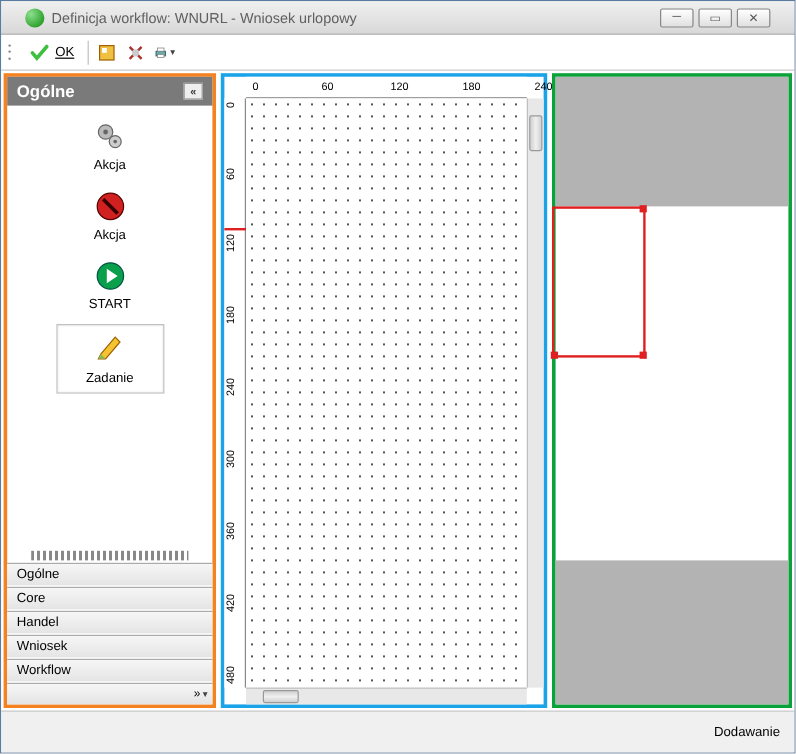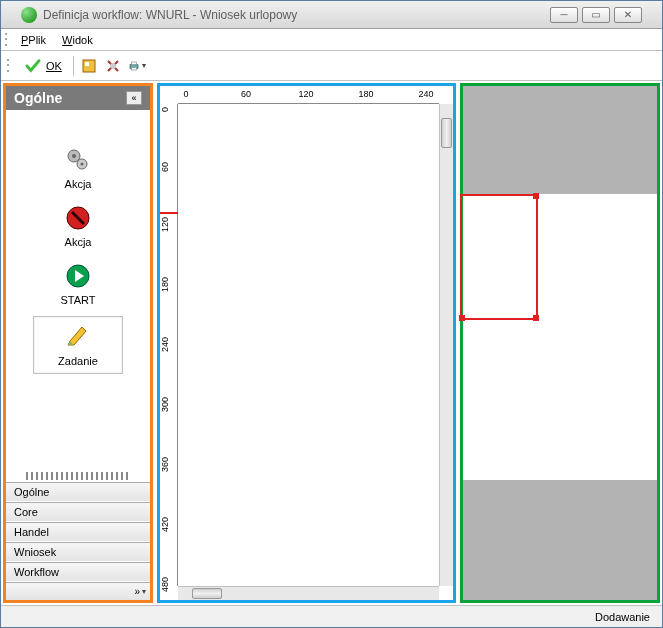--- a/index.html
+++ b/index.html
@@ -91,21 +91,21 @@
   .main {
     flex: 1;
     display: flex;
     padding: 2px;
     gap: 4px;
     background: #fff;
     position: relative;
     overflow: hidden;
   }
   .panel-orange {
-    width: 150px;
+    width: 177px;
     border: 3px solid #f58220;
     background: #fff;
     display: flex;
     flex-direction: column;
   }
   .panel-header {
     background: #7a7a7a;
     color: #fff;
     font-weight: bold;
     font-size: 14px;
@@ -123,21 +123,20 @@
     color:#333;
   }
   .tool-list {
     flex: 1;
     padding: 8px 4px;
     display: flex;
     flex-direction: column;
     align-items: center;
     gap: 6px;
     overflow: hidden;
-    margin-top: 24px;
   }
   .tool-item {
     display: flex;
     flex-direction: column;
     align-items: center;
     gap: 4px;
     width: 100%;
     padding: 4px 0;
   }
   .tool-item.selected {
@@ -232,21 +231,21 @@
   .red-rect {
     position: absolute;
     top: 108px; left: -3px;
     width: 78px; height: 126px;
     border: 2px solid #e02020;
   }
   .red-handle {
     position:absolute; width:6px; height:6px; background:#e02020;
   }
   .statusbar {
-    height: 22px;
+    height: 35px;
     background: #f0f0f0;
     border-top: 1px solid #c0c0c0;
     display: flex;
     align-items: center;
     justify-content: flex-end;
     padding: 0 12px;
     font-size: 11px;
   }
   .ruler-h .tick, .ruler-v .tick { position:absolute; }
   .ruler-h .tick { top:3px; transform: translateX(-50%); }
@@ -262,29 +261,20 @@
   <div class="titlebar">
     <div class="appicon"></div>
     <div class="title">Definicja workflow: WNURL - Wniosek urlopowy</div>
     <div class="winbtns">
       <div class="winbtn">─</div>
       <div class="winbtn">▭</div>
       <div class="winbtn">✕</div>
     </div>
   </div>
 
-  <div class="menubar">
-    <div class="menu-dots">
-        <span></span>
-        <span></span>
-        <span></span>
-      </div>
-    <div class="menuitem"><u>P</u><span>Plik</span></div>
-    <div class="menuitem"><u>W</u>idok</div>
-  </div>
 
   <div class="toolbar">
     <div class="menu-dots">
         <span></span>
         <span></span>
         <span></span>
       </div>
     <div class="okbtn">
       <svg class="check" viewBox="0 0 24 24">
           <path d="M4 12 L9 18 L20 5" stroke="#3fbf3f" stroke-width="4" fill="none" stroke-linecap="round"></path>

